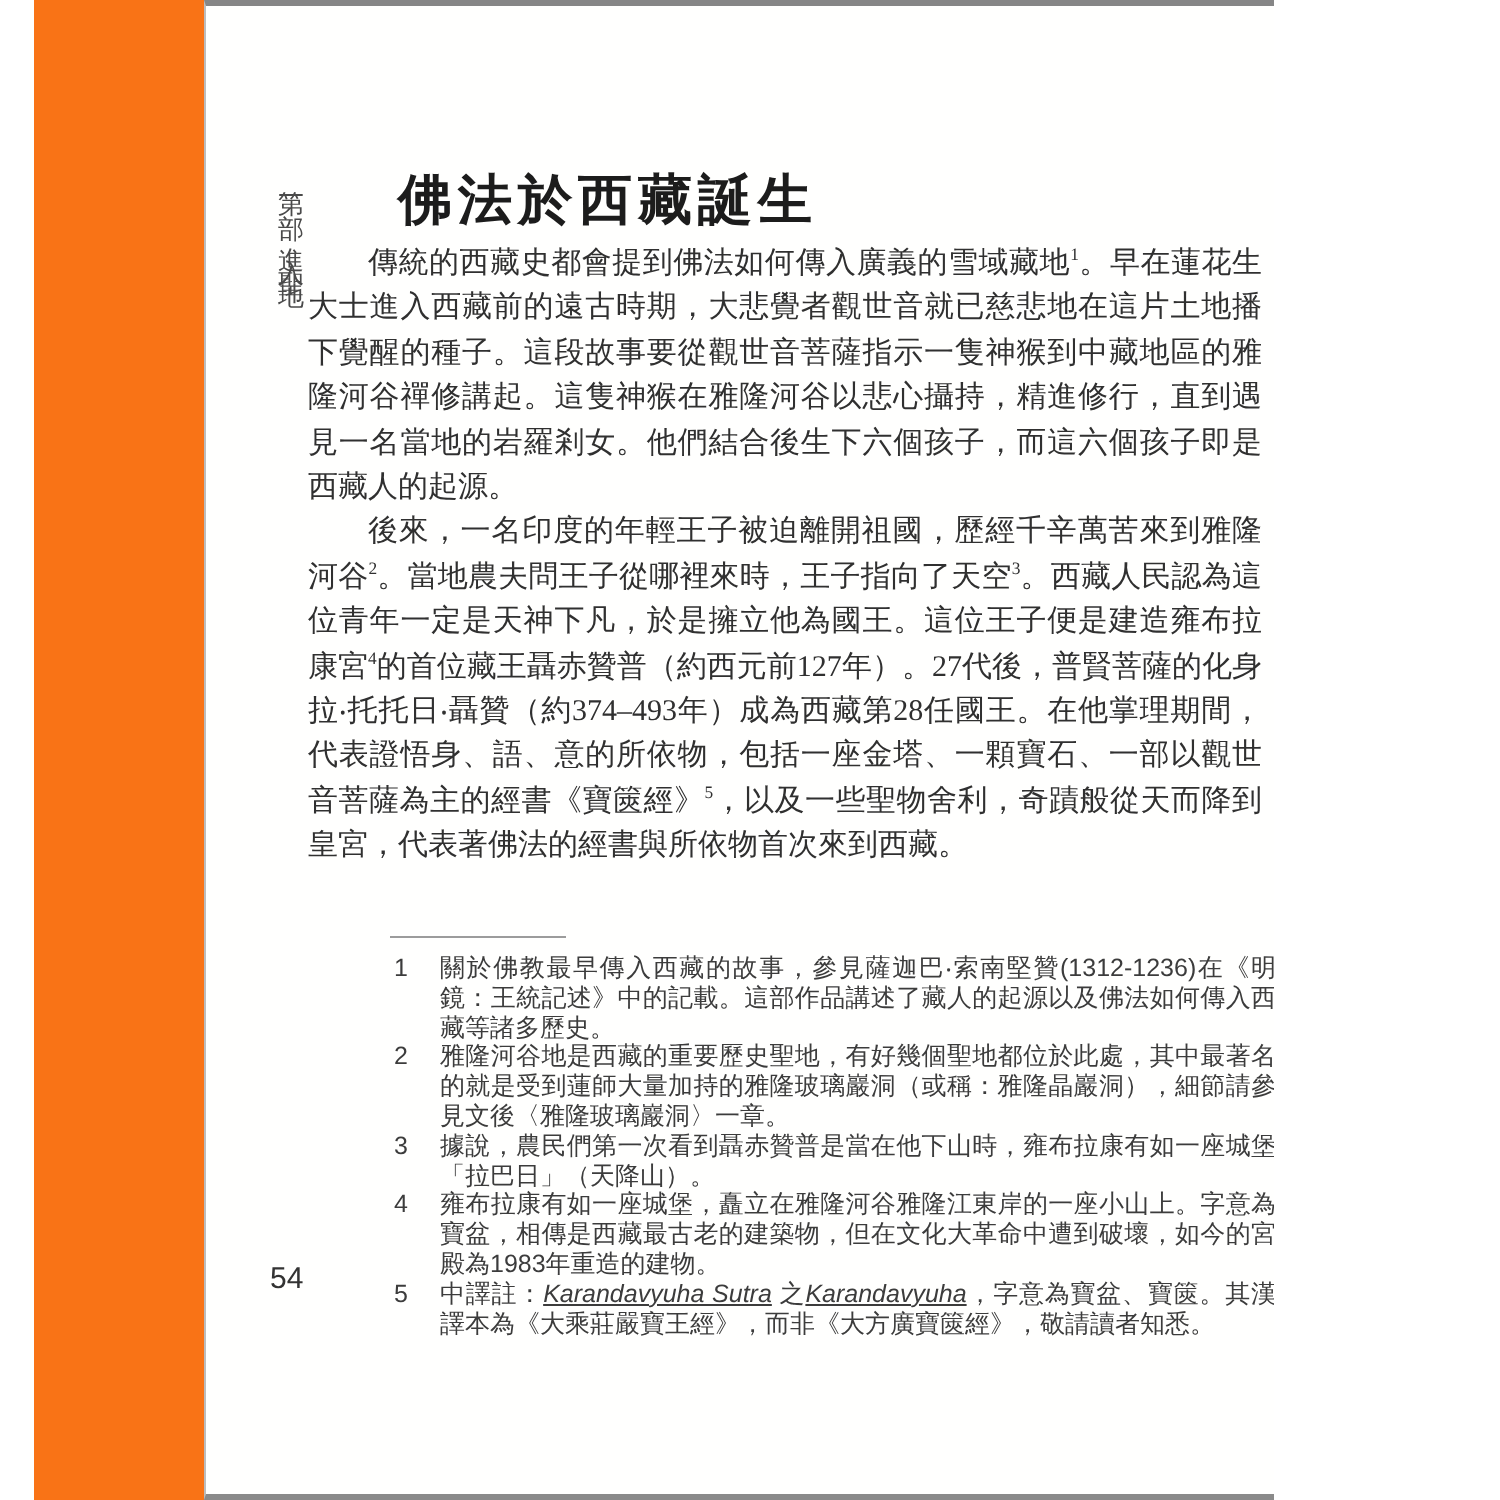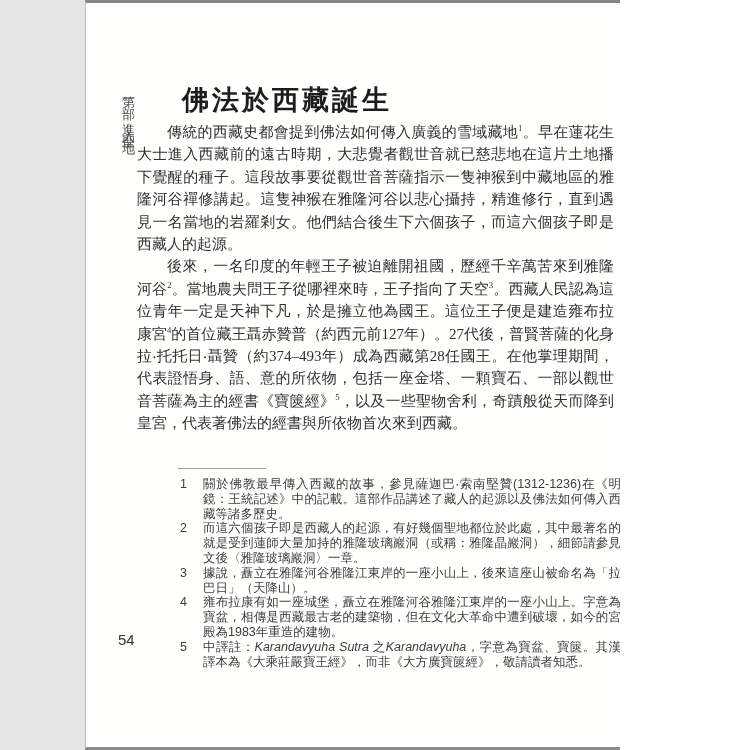--- a/index.html
+++ b/index.html
@@ -1,18 +1,19 @@
 <!DOCTYPE html>
 <html><head>
 <meta charset="utf-8">
 <style>
   html,body{margin:0;padding:0;background:#ffffff;}
   .canvas{
-    position:relative;width:620px;height:750px;background:#e5e5e5;overflow:hidden;
+    position:relative;width:620px;height:750px;background:#f97316;overflow:hidden;
     font-family:"Liberation Serif",serif;
+    margin-left:17px;
   }
   .frame{
     position:absolute;left:85px;top:0;width:577px;height:744px;background:#fffffe;
     border-top:3px solid #868686;border-bottom:3px solid #8a8a8a;
     border-left:1px solid #bcbcbc;border-right:1px solid #8f8f8f;
   }
   .sidebar{
     position:absolute;left:119px;top:85px;height:260px;
     writing-mode:vertical-rl;text-orientation:upright;
     font-size:13px;letter-spacing:6px;color:#4a4a4a;
@@ -35,21 +36,21 @@
     border-top:1px solid #9c9c9c;
   }
   .footnotes{
     position:absolute;left:180px;top:477px;width:441px;
     font-size:12.5px;line-height:14.8px;color:#3c3c3c;
     font-family:"Liberation Sans",sans-serif;
   }
   .fn-row{display:flex;margin:0;}
   .fn-num{width:23px;flex:0 0 23px;}
   .fn-text{flex:1;text-align:justify;}
-  .fn-text i{font-style:italic;}
+  .fn-text i{font-style:italic;text-decoration:underline;}
   .page-number{
     position:absolute;left:118px;top:631px;
     font-size:15px;color:#333333;
     font-family:Liberation Sans, sans-serif;
   }
 </style>
 </head>
 <body>
 
 <div class="canvas">
@@ -66,25 +67,25 @@
 
   <div class="fnsep"></div>
 
   <div class="footnotes">
       <div class="fn-row">
         <span class="fn-num">1</span>
         <div class="fn-text">關於佛教最早傳入西藏的故事，參見薩迦巴‧索南堅贊(1312-1236)在《明鏡：王統記述》中的記載。這部作品講述了藏人的起源以及佛法如何傳入西藏等諸多歷史。</div>
       </div>
       <div class="fn-row">
         <span class="fn-num">2</span>
-        <div class="fn-text">而這六個孩子即是西藏人的起源，有好幾個聖地都位於此處，其中最著名的就是受到蓮師大量加持的雅隆玻璃巖洞（或稱：雅隆晶巖洞），細節請參見文後〈雅隆玻璃巖洞〉一章。</div>
+        <div class="fn-text">雅隆河谷地是西藏的重要歷史聖地，有好幾個聖地都位於此處，其中最著名的就是受到蓮師大量加持的雅隆玻璃巖洞（或稱：雅隆晶巖洞），細節請參見文後〈雅隆玻璃巖洞〉一章。</div>
       </div>
       <div class="fn-row">
         <span class="fn-num">3</span>
-        <div class="fn-text">據說，矗立在雅隆河谷雅隆江東岸的一座小山上，後來這座山被命名為「拉巴日」（天降山）。</div>
+        <div class="fn-text">據說，農民們第一次看到聶赤贊普是當在他下山時，雍布拉康有如一座城堡「拉巴日」（天降山）。</div>
       </div>
       <div class="fn-row">
         <span class="fn-num">4</span>
         <div class="fn-text">雍布拉康有如一座城堡，矗立在雅隆河谷雅隆江東岸的一座小山上。字意為寶盆，相傳是西藏最古老的建築物，但在文化大革命中遭到破壞，如今的宮殿為1983年重造的建物。</div>
       </div>
       <div class="fn-row">
         <span class="fn-num">5</span>
         <div class="fn-text">中譯註：<i>Karandavyuha Sutra</i> 之<i>Karandavyuha</i>，字意為寶盆、寶篋。其漢譯本為《大乘莊嚴寶王經》，而非《大方廣寶篋經》，敬請讀者知悉。</div>
       </div>
     </div>

